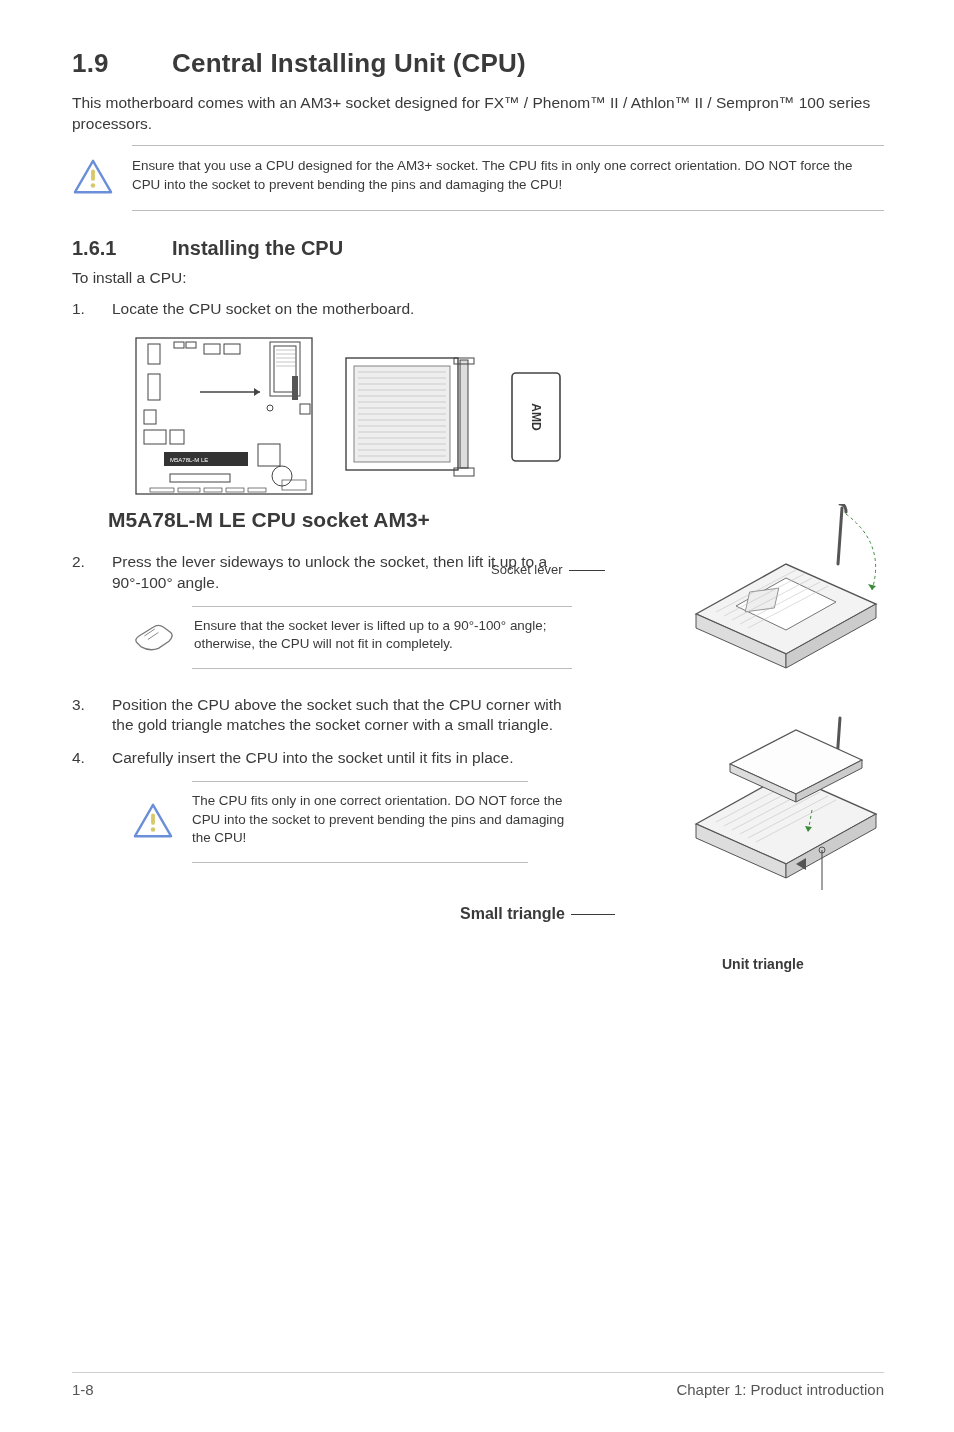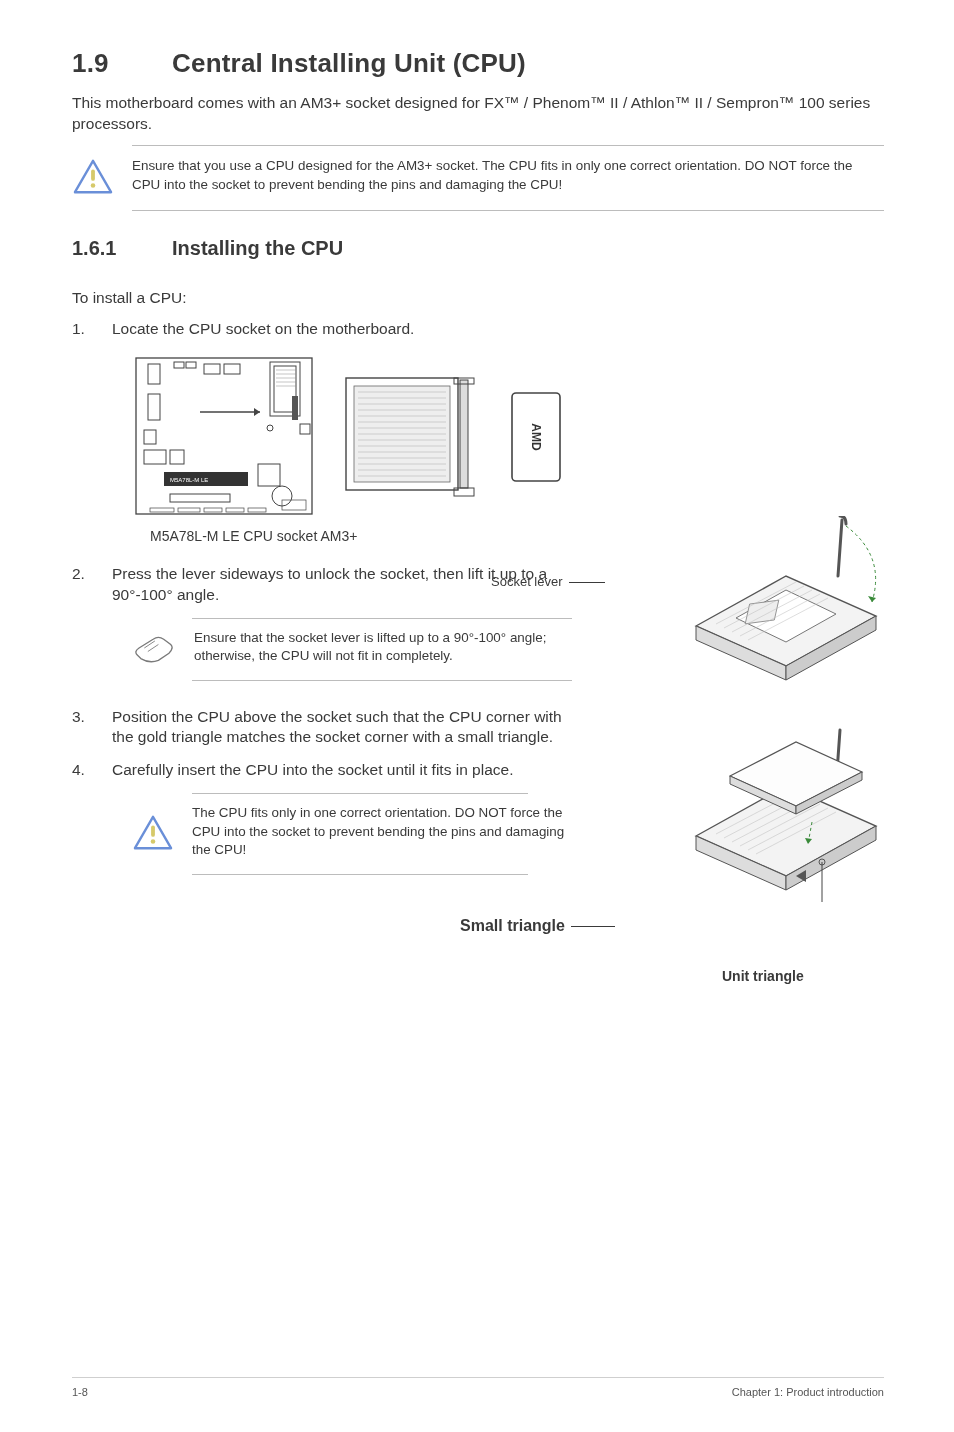--- a/index.html
+++ b/index.html
@@ -10,35 +10,35 @@
 .hr-full{border:none;border-top:1px solid #bcbcbc;margin:0}
 .notebox{display:flex;align-items:center;gap:18px;padding:10px 0 14px 0}
 .notebox .icon-col{flex:0 0 42px;display:flex;justify-content:center;padding-top:2px}
 .notebox .txt{font-size:13.4px;line-height:1.38}
 .notebox.indent{margin-left:60px}
 .notebox.indent .txt{padding-right:330px}
 .notebox.indent2{margin-left:60px}
 .notebox.indent2 .txt{padding-right:310px}
 .warn-svg{width:42px;height:38px}
 .hand-svg{width:44px;height:32px}
-h2.subsec{font-weight:700;font-size:20px;margin:26px 0 28px 0}
+h2.subsec{font-weight:700;font-size:20px;margin:26px 0 8px 0}
 h2.subsec .num{display:inline-block;width:100px}
 .step{display:flex;font-size:15.5px;line-height:1.35;margin-bottom:12px}
 .step .n{flex:0 0 40px}
 .step .t{flex:1}
 .figwrap{margin:12px 0 6px 58px;display:flex;align-items:center;gap:18px}
 .figwrap svg{display:block}
-.figcaption{font-weight:400;font-size:14px;margin:6px 0 18px 78px}
+.figcaption{font-weight:700;font-size:21px;margin:6px 0 18px 36px}
 .sock-lever{position:absolute;font-weight:400;font-size:13px}
 .sock-lever .line{display:inline-block;height:1px;background:#3a3a3a;vertical-align:middle;margin-left:6px}
 .small-tri-lbl{position:absolute;font-weight:700;font-size:16px;text-align:right}
 .gold-tri-lbl{position:absolute;font-weight:700;font-size:14px}
 .lower-block{position:relative;margin-top:20px}
 .step-tight{padding-right:300px}
-.footer{position:absolute;left:72px;right:70px;bottom:34px;border-top:1px solid #cfcfcf;padding-top:8px;display:flex;justify-content:space-between;font-size:11px;color:#555}
+.footer{position:absolute;left:72px;right:70px;bottom:34px;border-top:1px solid #cfcfcf;padding-top:8px;display:flex;justify-content:space-between;font-size:15px;color:#555}
 </style>
 </head>
 <body>
 
 <h1 class="sec-title">
   <span class="num">1.9</span><span>Central Installing Unit (CPU)</span>
 </h1>
 
 <p class="body">This motherboard comes with an AM3+ socket designed for FX™ / Phenom™ II / Athlon™ II / Sempron™ 100 series processors.</p>
 

